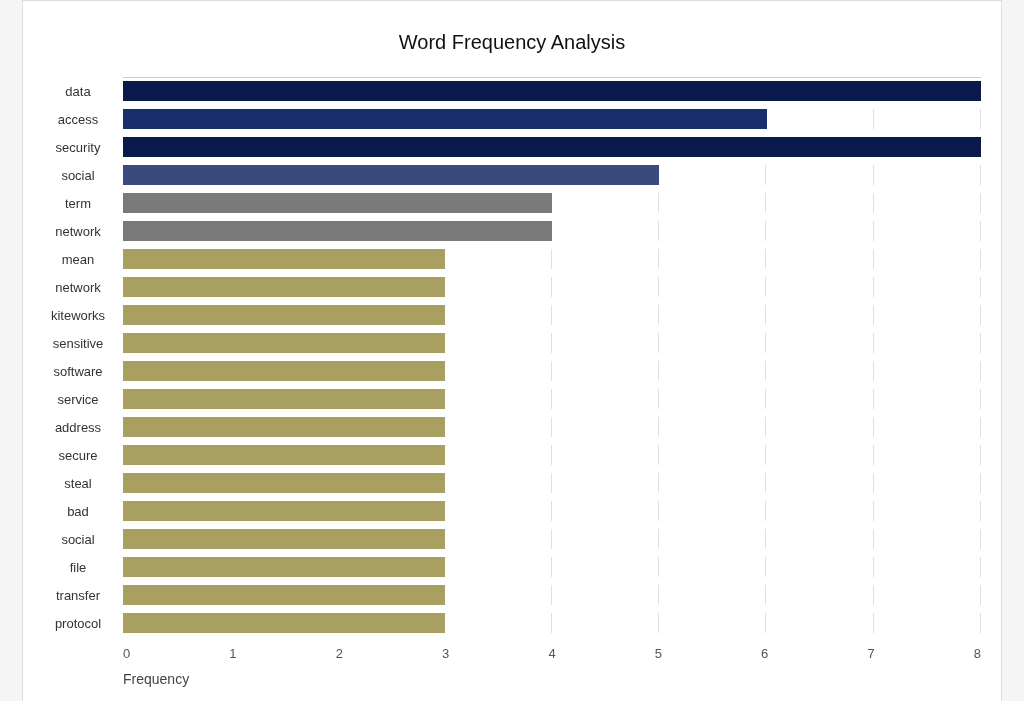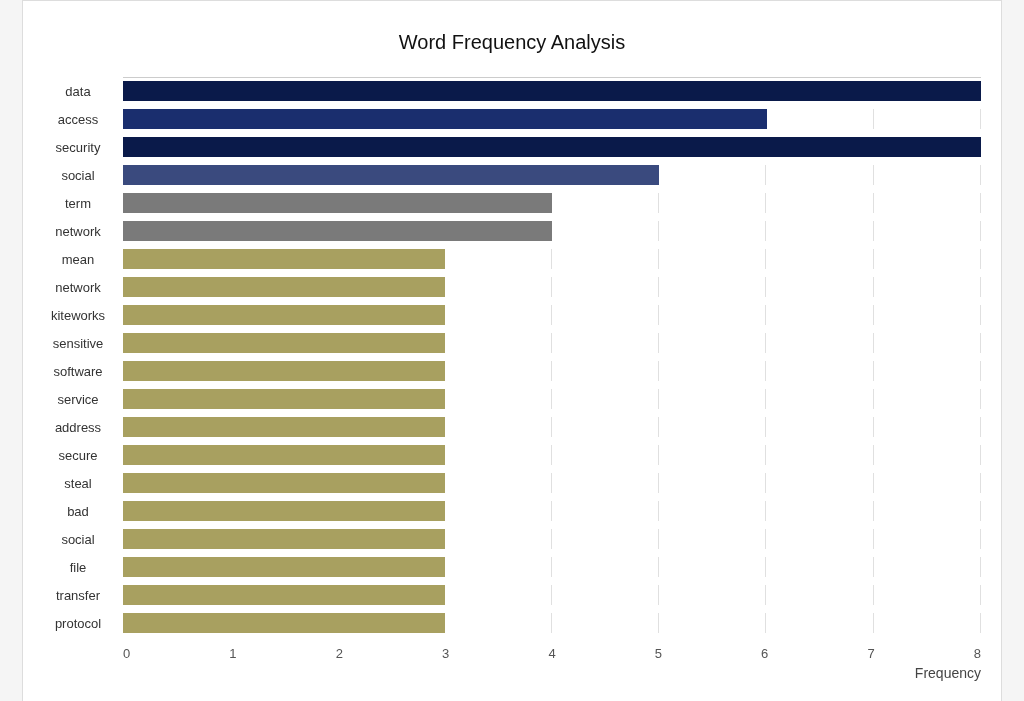--- a/index.html
+++ b/index.html
@@ -63,24 +63,24 @@
       position: relative;
     }
     .x-axis-labels {
       display: flex;
       width: 100%;
       justify-content: space-between;
       font-size: 13px;
       color: #555;
     }
     .x-axis-title {
-      text-align: right;
+      text-align: left;
       font-size: 14px;
       color: #444;
-      margin-top: 4px;
+      margin-top: 10px;
       margin-left: 80px;
     }
   </style>
 </head>
 <body>
 
 <div class="chart-container">
   <div class="chart-title">Word Frequency Analysis</div>
   <div style="position:relative; margin-left:80px; height:4px; border-bottom:1px solid #ccc; margin-bottom:0;"></div>
   <div id="bars-area" class="chart-area">

